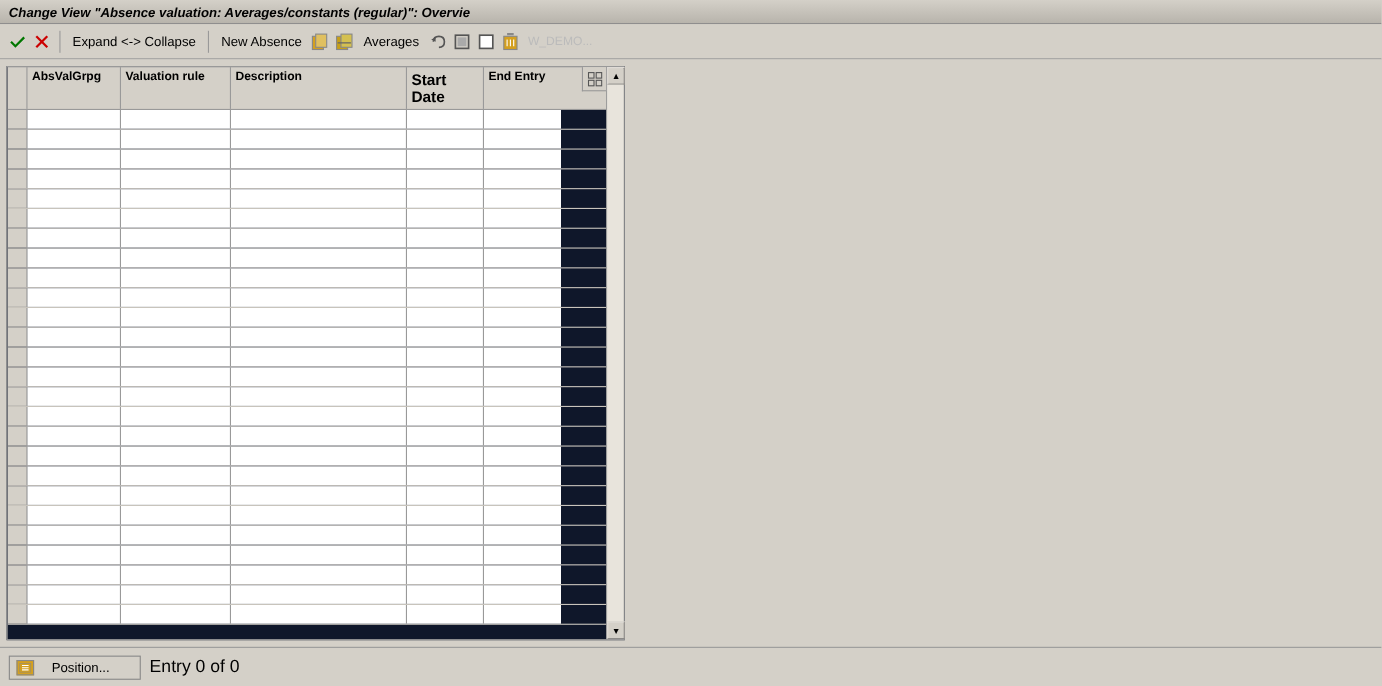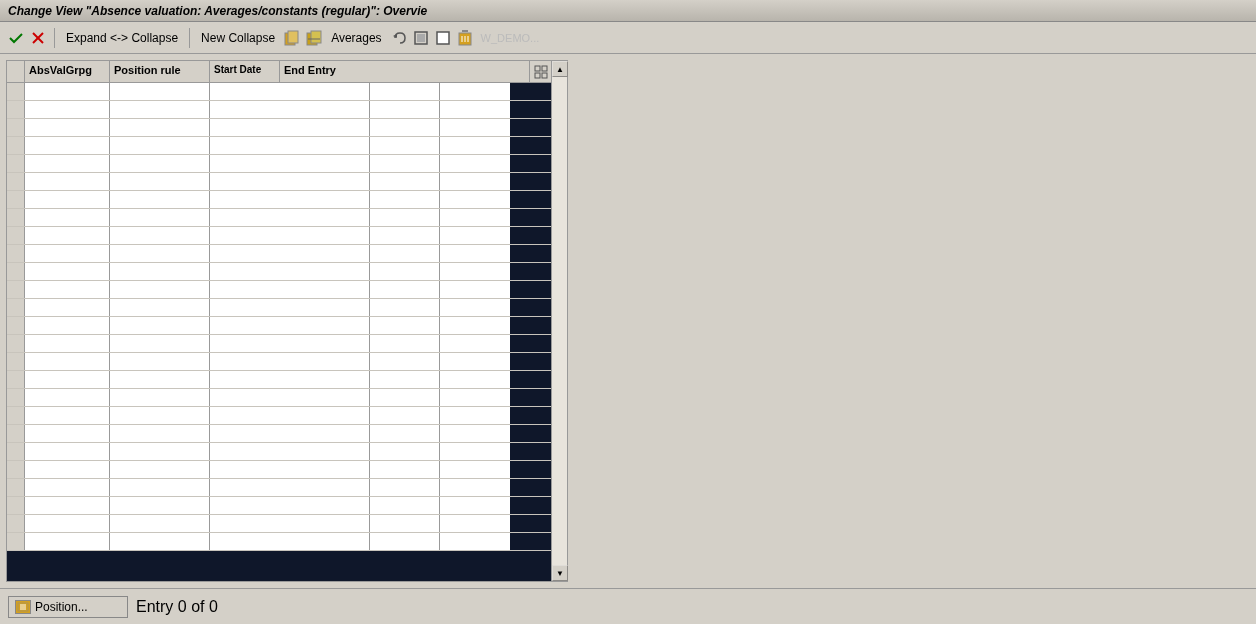--- a/index.html
+++ b/index.html
@@ -109,21 +109,21 @@
       padding: 3px 4px;
       font-weight: bold;
       font-size: 11px;
     }
     .col-startdate {
       width: 70px;
       min-width: 70px;
       border-right: 1px solid #999;
       padding: 3px 4px;
       font-weight: bold;
-      font-size: 10px;
+      font-size: 14px;
     }
     .col-enddate {
       width: 70px;
       min-width: 70px;
       padding: 3px 4px;
       font-weight: bold;
       font-size: 11px;
     }
     .table-body {
       flex: 1;
@@ -179,21 +179,21 @@
       gap: 8px;
       height: 36px;
     }
     .position-btn {
       display: flex;
       align-items: center;
       border: 1px solid #888;
       background: #d4d0c8;
       height: 22px;
       padding: 0 6px;
-      gap: 4px;
+      gap: 16px;
       cursor: pointer;
       min-width: 120px;
     }
     .position-icon {
       width: 16px;
       height: 14px;
       background: #d4a020;
       border: 1px solid #888;
       display: flex;
       align-items: center;
@@ -228,21 +228,21 @@
 
   <div class="toolbar-separator"></div>
 
   <button class="toolbar-text-btn">
     <span>Expand &lt;-&gt; Collapse</span>
   </button>
 
   <div class="toolbar-separator"></div>
 
   <button class="toolbar-text-btn">
-    <span>New Collapse</span>
+    <span>New Absence</span>
   </button>
 
   <div class="toolbar-icon" title="Copy">
     <svg width="18" height="18" viewBox="0 0 18 18">
       <rect x="2" y="4" width="10" height="12" fill="#d4a020" stroke="#888" stroke-width="1"></rect>
       <rect x="5" y="2" width="10" height="12" fill="#e0c060" stroke="#888" stroke-width="1"></rect>
     </svg>
   </div>
 
   <div class="toolbar-icon" title="Move">
@@ -290,21 +290,22 @@
   <span style="color:#bbb; font-size:11px; margin-left:4px;">W_DEMO...</span>
 </div>
 
 <div class="main-content">
   <div class="table-container">
     <div class="table-wrapper">
 
       <div class="table-header">
         <div class="col-select"></div>
         <div class="col-absvalgrp">AbsValGrpg</div>
-        <div class="col-valrule">Position rule</div>
+        <div class="col-valrule">Valuation rule</div>
+        <div class="col-desc">Description</div>
         <div class="col-startdate">Start Date</div>
         <div class="col-enddate">End Entry</div>
       </div>
 
       <div class="table-body" id="table-body">
 
       <div class="table-row">
       <div class="col-select" style="background:#d4d0c8; border-right:1px solid #999;"></div>
       <div class="col-absvalgrp"></div>
       <div class="col-valrule"></div>

